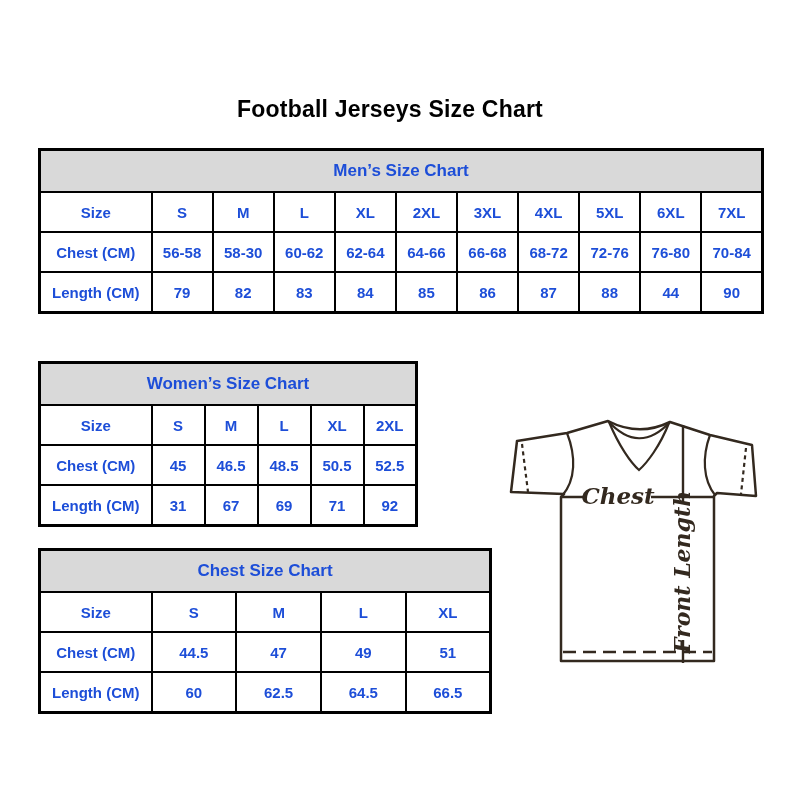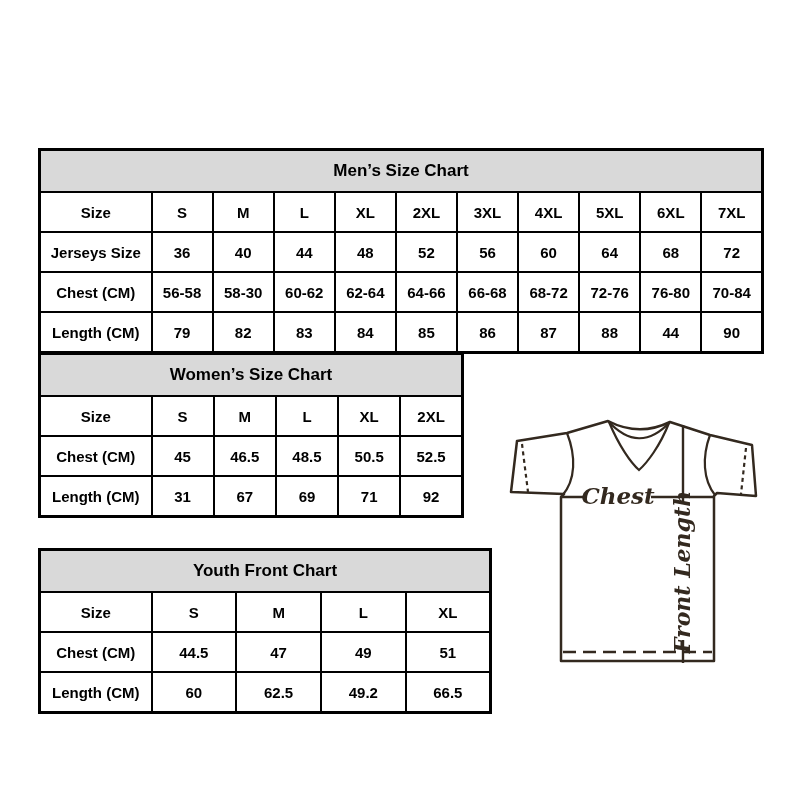--- a/index.html
+++ b/index.html
@@ -21,41 +21,41 @@
     font-size: 23px;
     font-weight: bold;
     color: #000;
     letter-spacing: 0.2px;
   }
   table.size-table {
     position: absolute;
     border-collapse: collapse;
     table-layout: fixed;
     border: 3px solid var(--border, #000);
-    color: #000000;
+    color: #1d4ed8;
     font-weight: bold;
   }
   table.size-table th, table.size-table td {
     border: 2px solid var(--border, #000);
     text-align: center;
     vertical-align: middle;
     padding: 0;
     font-size: 15px;
     font-weight: bold;
     height: 38px;
     overflow: hidden;
     white-space: nowrap;
   }
   table.size-table th.table-title {
     background: var(--header-bg, #d9d9d9);
     font-size: 17px;
     height: 40px;
   }
   table.mens   { left: 38px; top: 148px; width: 726px; }
-  table.womens { left: 38px; top: 352px; width: 426px; padding-left: 13px; }
+  table.womens { left: 38px; top: 361px; width: 380px; padding-left: 13px; }
   table.youth  { left: 38px; top: 548px; width: 454px; }
   .jersey {
     position: absolute;
     left: 500px;
     top: 400px;
   }
   .jersey path { fill: none; stroke: var(--stroke, #33291f); }
   .jersey .outline { fill: #ffffff; stroke-width: 2.5; stroke-linejoin: round; }
   .jersey .detail  { stroke-width: 2.2; }
   .jersey .measure { stroke-width: 2.4; }
@@ -64,20 +64,21 @@
     font-family: "DejaVu Serif", serif;
     font-style: italic;
     font-weight: bold;
   }
 </style>
 </head>
 <body>
 
 <div class="canvas">
 
+  <h1 class="page-title">Football Jerseys Size Chart</h1>
 
   <table class="size-table mens">
       <colgroup>
         <col style="width: 112px;">
         <col>
         <col>
         <col>
         <col>
         <col>
         <col>
@@ -99,33 +100,20 @@
           <td>L</td>
           <td>XL</td>
           <td>2XL</td>
           <td>3XL</td>
           <td>4XL</td>
           <td>5XL</td>
           <td>6XL</td>
           <td>7XL</td>
         </tr>
         <tr>
-          <th>Jerseys Size</th>
-          <td>36</td>
-          <td>40</td>
-          <td>44</td>
-          <td>48</td>
-          <td>52</td>
-          <td>56</td>
-          <td>60</td>
-          <td>64</td>
-          <td>68</td>
-          <td>72</td>
-        </tr>
-        <tr>
           <th>Chest (CM)</th>
           <td>56-58</td>
           <td>58-30</td>
           <td>60-62</td>
           <td>62-64</td>
           <td>64-66</td>
           <td>66-68</td>
           <td>68-72</td>
           <td>72-76</td>
           <td>76-80</td>
@@ -192,21 +180,21 @@
   <table class="size-table youth">
       <colgroup>
         <col style="width: 112px;">
         <col>
         <col>
         <col>
         <col>
       </colgroup>
     <thead>
       <tr>
-        <th class="table-title" colspan="5">Youth Front Chart</th>
+        <th class="table-title" colspan="5">Chest Size Chart</th>
       </tr>
     </thead>
     <tbody>
         <tr>
           <th>Size</th>
           <td>S</td>
           <td>M</td>
           <td>L</td>
           <td>XL</td>
         </tr>
@@ -214,21 +202,21 @@
           <th>Chest (CM)</th>
           <td>44.5</td>
           <td>47</td>
           <td>49</td>
           <td>51</td>
         </tr>
         <tr>
           <th>Length (CM)</th>
           <td>60</td>
           <td>62.5</td>
-          <td>49.2</td>
+          <td>64.5</td>
           <td>66.5</td>
         </tr>
       </tbody>
   </table>
 
   <svg class="jersey" width="270" height="280" viewBox="0 0 270 280">
 
     <path class="outline" d="M17,41 L67,33 L108,21 Q139,37 170,22 L210,35 L252,45 L256,96 L217,93 L214,96 L214,261 L61,261 L61,97 L64,94 L11,92 Z"></path>
 
     <path class="detail" d="M108,21 Q139,55 170,22"></path>

